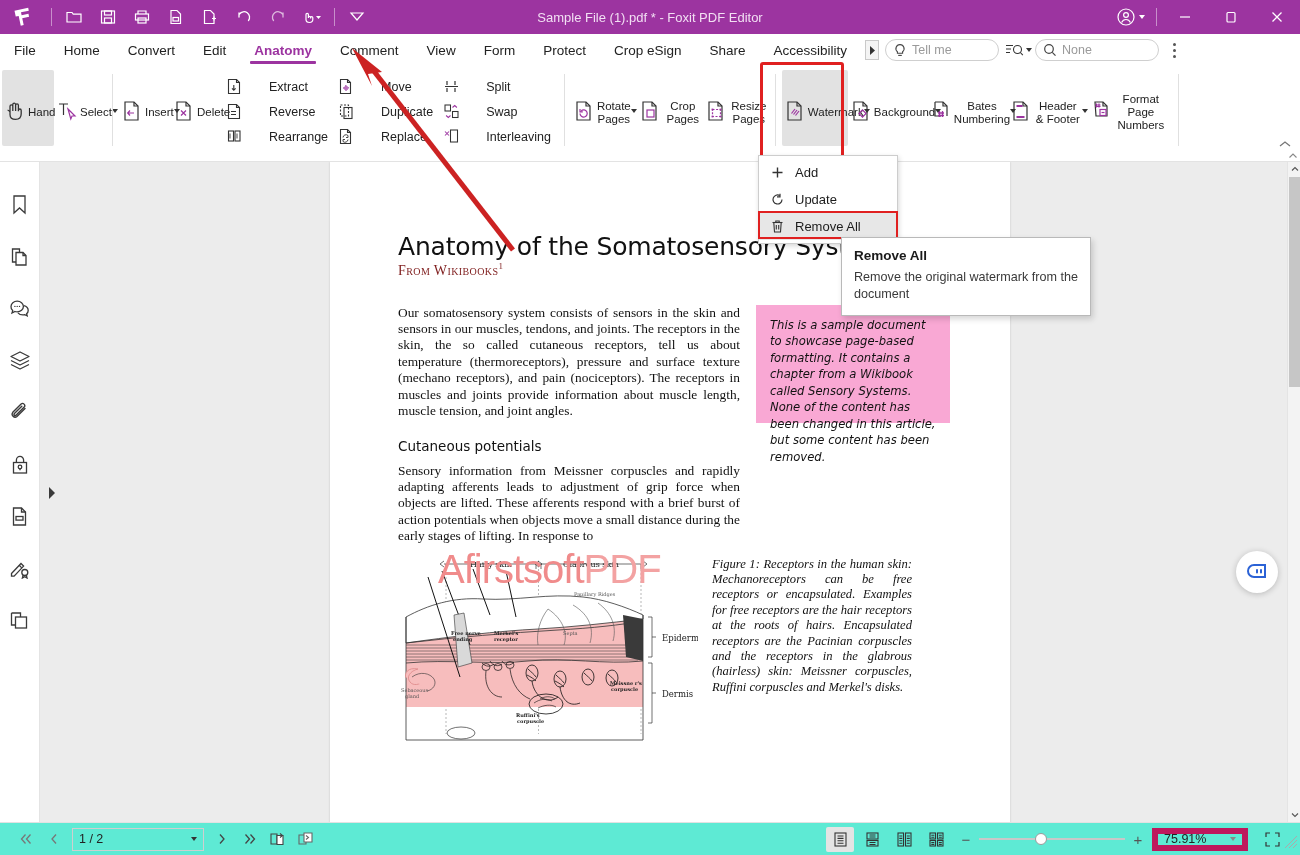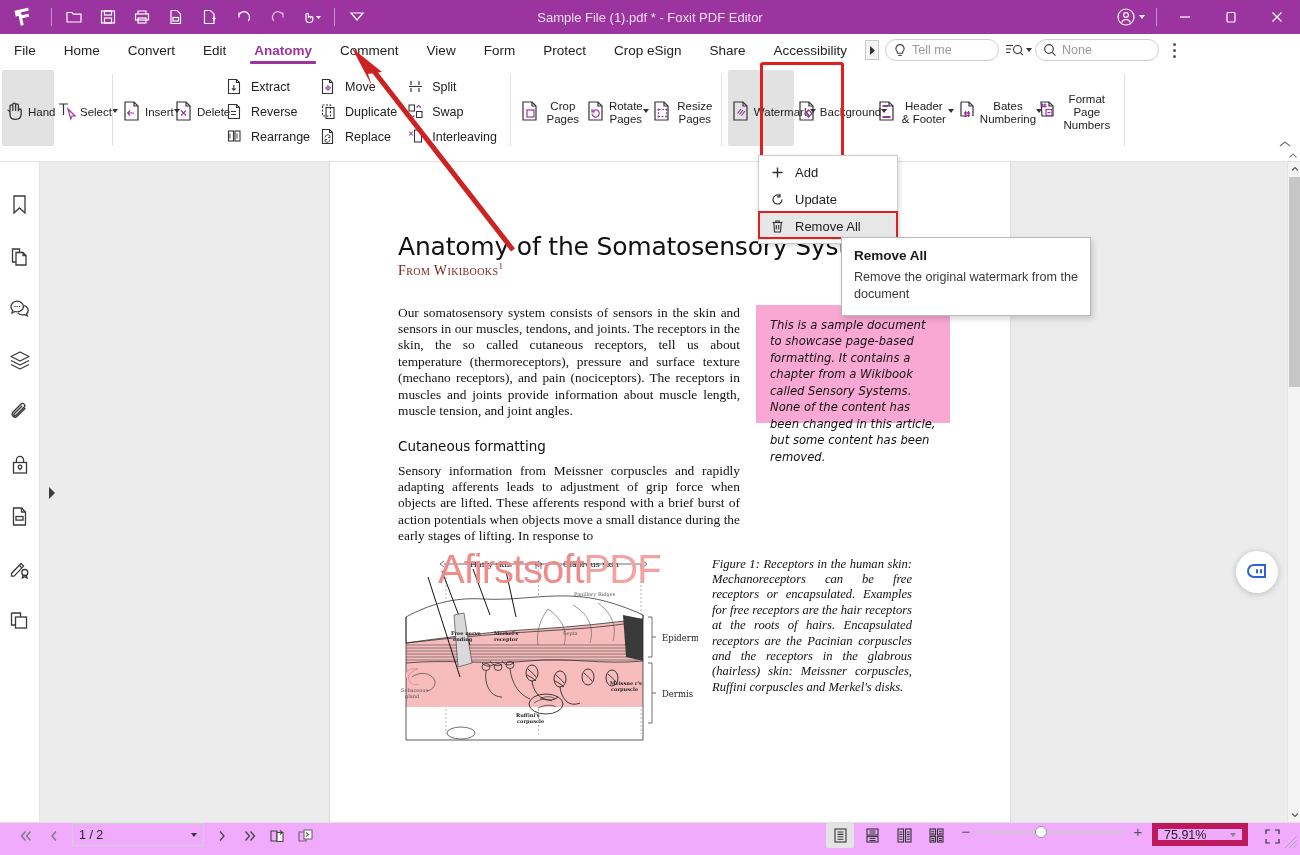--- a/index.html
+++ b/index.html
@@ -86,21 +86,21 @@
   .bigbtn.wide { width: 66px; min-width: 66px; }
   .bigbtn.xwide { width: 80px; min-width: 80px; }
   .bigbtn .ic { height: 32px; display:flex; align-items:center; justify-content:center; }
   .bigbtn.sel { background: #e2e2e2; border-radius: 2px; }
   .bigbtn .lbl { margin-top: 3px; }
   .caret-d { display:inline-block; width:0;height:0;border-left:3.5px solid transparent;
              border-right:3.5px solid transparent;border-top:4px solid #333; vertical-align: middle; }
 
   .smallcol { display: flex; flex-direction: column; padding-top: 8px; }
   .smallbtn {
-    display: flex; align-items: center; gap: 6px; height: 25px; padding: 0 7px 0 2px;
+    display: flex; align-items: center; gap: 24px; height: 25px; padding: 0 7px 0 2px;
     font-size: 12.5px; color: #222; cursor: default; white-space: nowrap;
   }
   .smallbtn .ic { width: 20px; display:flex; align-items:center; justify-content:center; }
 
   .wm-highlight {
     position: absolute; left: 760px; top: 62px; width: 84px; height: 96px;
     border: 3px solid #e02020; border-radius: 3px; pointer-events: none; z-index: 25;
   }
   .ribbon-collapse {
     position: absolute; right: 8px; top: 138px; font-size: 12px; color: #777;
@@ -200,22 +200,22 @@
     position: absolute; right: 0; top: 162px; bottom: 33px; width: 13px;
     background: #f3f3f3; border-left: 1px solid #e4e4e4; z-index: 10;
   }
   .vs-arrow { width: 13px; height: 14px; display:flex; align-items:center; justify-content:center; }
   .vs-thumb { position: absolute; left: 1px; top: 15px; width: 11px; height: 210px; background: #c6c6c6; }
   .topscroll-arrow { position:absolute; right: 2px; top: 146px; z-index: 12; }
 
   
   .statusbar {
     position: absolute; left: 0; bottom: 0; width: 1300px; height: 33px;
-    background: #f0abfc; border-top: 1px solid #e2e2e2;
-    display: flex; align-items: flex-start;
+    background: #5eead4; border-top: 1px solid #e2e2e2;
+    display: flex; align-items: center;
   }
   .sb-btn { width: 28px; height: 26px; display:flex; align-items:center; justify-content:center; cursor: default; }
   .pagebox {
     display: flex; align-items: center; justify-content: space-between;
     width: 132px; height: 23px; border: 1px solid #cfcfcf; padding: 0 6px;
     font-size: 12.5px; color: #222; margin: 0 4px;
   }
   .viewmodes { display: flex; align-items: center; gap: 4px; margin-left: auto; }
   .vm { width: 28px; height: 25px; display:flex; align-items:center; justify-content:center; }
   .vm.act { background: #e4e4e4; border-radius: 2px; }
@@ -545,35 +545,35 @@
     </div>
 
     <div class="rb-div"></div>
 
     <div class="rb-grp">
       <div class="bigbtn wide">
         <span class="ic">
           <svg width="26" height="26" viewBox="0 0 26 26" fill="none" stroke="#333" stroke-width="1.2">
               <path d="M6 4h9l4 4v14H6z"></path>
               <path d="M15 4v4h4"></path>
-              <rect x="10" y="12" width="7" height="7" stroke="#9c34a0"></rect>
-            </svg>
-        </span>
-        <span class="lbl">Crop Pages</span>
+              <path d="M9 15.5a3.6 3.6 0 1 0 1.2-2.7M9 11v2.8h2.8" stroke="#9c34a0"></path>
+            </svg>
+        </span>
+        <span class="lbl">Rotate Pages</span>
+        <span class="caret-d"></span>
       </div>
       <div class="bigbtn wide">
         <span class="ic">
           <svg width="26" height="26" viewBox="0 0 26 26" fill="none" stroke="#333" stroke-width="1.2">
               <path d="M6 4h9l4 4v14H6z"></path>
               <path d="M15 4v4h4"></path>
-              <path d="M9 15.5a3.6 3.6 0 1 0 1.2-2.7M9 11v2.8h2.8" stroke="#9c34a0"></path>
-            </svg>
-        </span>
-        <span class="lbl">Rotate Pages</span>
-        <span class="caret-d"></span>
+              <rect x="10" y="12" width="7" height="7" stroke="#9c34a0"></rect>
+            </svg>
+        </span>
+        <span class="lbl">Crop Pages</span>
       </div>
       <div class="bigbtn wide">
         <span class="ic">
           <svg width="26" height="26" viewBox="0 0 26 26" fill="none" stroke="#333" stroke-width="1.2">
               <path d="M6 4h9l4 4v14H6z"></path>
               <path d="M15 4v4h4"></path>
               <rect x="9.5" y="11.5" width="8" height="7" stroke="#9c34a0" stroke-dasharray="2 1.6"></rect>
               <rect x="8.6" y="10.6" width="1.8" height="1.8" fill="#9c34a0" stroke="none"></rect>
               <rect x="16.6" y="10.6" width="1.8" height="1.8" fill="#9c34a0" stroke="none"></rect>
               <rect x="8.6" y="17.6" width="1.8" height="1.8" fill="#9c34a0" stroke="none"></rect>
@@ -608,39 +608,39 @@
               <rect x="12" y="13" width="5" height="5" transform="rotate(45 14.5 15.5)" stroke="#9c34a0"></rect>
             </svg>
         </span>
         <span class="lbl">Background</span>
         <span class="caret-d"></span>
       </div>
 
       <div class="bigbtn xwide">
         <span class="ic">
           <svg width="26" height="26" viewBox="0 0 26 26" fill="none" stroke="#333" stroke-width="1.2">
-              <path d="M6 4h9l4 4v14H6z"></path>
-              <path d="M15 4v4h4"></path>
-              <path d="M8.5 8h6M8.5 19h8" stroke="#9c34a0" stroke-width="1.8"></path>
-            </svg>
-        </span>
-        <span class="lbl">Header &amp; Footer</span>
-        <span class="caret-d"></span>
-      </div>
-
-      <div class="bigbtn xwide">
-        <span class="ic">
-          <svg width="26" height="26" viewBox="0 0 26 26" fill="none" stroke="#333" stroke-width="1.2">
               <path d="M7 4h8l4 4v10"></path>
               <path d="M15 4v4h4"></path>
               <path d="M7 4v14h6"></path>
               <path d="M11.5 13v6M14.5 13v6M10 15h6M10 17.5h6" stroke="#9c34a0" stroke-width="1.3"></path>
             </svg>
         </span>
         <span class="lbl">Bates Numbering</span>
+        <span class="caret-d"></span>
+      </div>
+
+      <div class="bigbtn xwide">
+        <span class="ic">
+          <svg width="26" height="26" viewBox="0 0 26 26" fill="none" stroke="#333" stroke-width="1.2">
+              <path d="M6 4h9l4 4v14H6z"></path>
+              <path d="M15 4v4h4"></path>
+              <path d="M8.5 8h6M8.5 19h8" stroke="#9c34a0" stroke-width="1.8"></path>
+            </svg>
+        </span>
+        <span class="lbl">Header &amp; Footer</span>
         <span class="caret-d"></span>
       </div>
 
       <div class="bigbtn xwide">
         <span class="ic">
           <svg width="26" height="26" viewBox="0 0 26 26" fill="none" stroke="#333" stroke-width="1.2">
               <path d="M7 4h8l4 4v10h-11z"></path>
               <path d="M15 4v4h4"></path>
               <path d="M8.5 5.5v4M11 5.5v4M7.5 7h5M7.5 8.5h5" stroke="#9c34a0" stroke-width="1.2"></path>
               <rect x="12" y="11.5" width="6" height="6" stroke="#9c34a0"></rect>
@@ -738,21 +738,21 @@
 
         <div class="doc-title">Anatomy of the Somatosensory System</div>
 
         <div class="doc-from">
           <span>From Wikibooks</span><sup>1</sup>
         </div>
 
         <div class="twocol">
           <div style="width:342px">
             <div class="bodytext">Our somatosensory system consists of sensors in the skin and sensors in our muscles, tendons, and joints. The receptors in the skin, the so called cutaneous receptors, tell us about temperature (thermoreceptors), pressure and surface texture (mechano receptors), and pain (nociceptors). The receptors in muscles and joints provide information about muscle length, muscle tension, and joint angles.</div>
-            <div class="h2">Cutaneous formatting</div>
+            <div class="h2">Cutaneous potentials</div>
             <div class="bodytext para2">Sensory information from Meissner corpuscles and rapidly adapting afferents leads to adjustment of grip force when objects are lifted. These afferents respond with a brief burst of action potentials when objects move a small distance during the early stages of lifting. In response to</div>
           </div>
           <div class="sidebox">This is a sample document to showcase page-based formatting. It contains a chapter from a Wikibook called Sensory Systems. None of the content has been changed in this article, but some content has been removed.</div>
         </div>
 
         <div class="figrow">
           <div class="figwrap">
             <svg width="300" height="190" viewBox="0 0 300 190">
               <rect x="0" y="0" width="300" height="190" fill="#ffffff"></rect>
 

